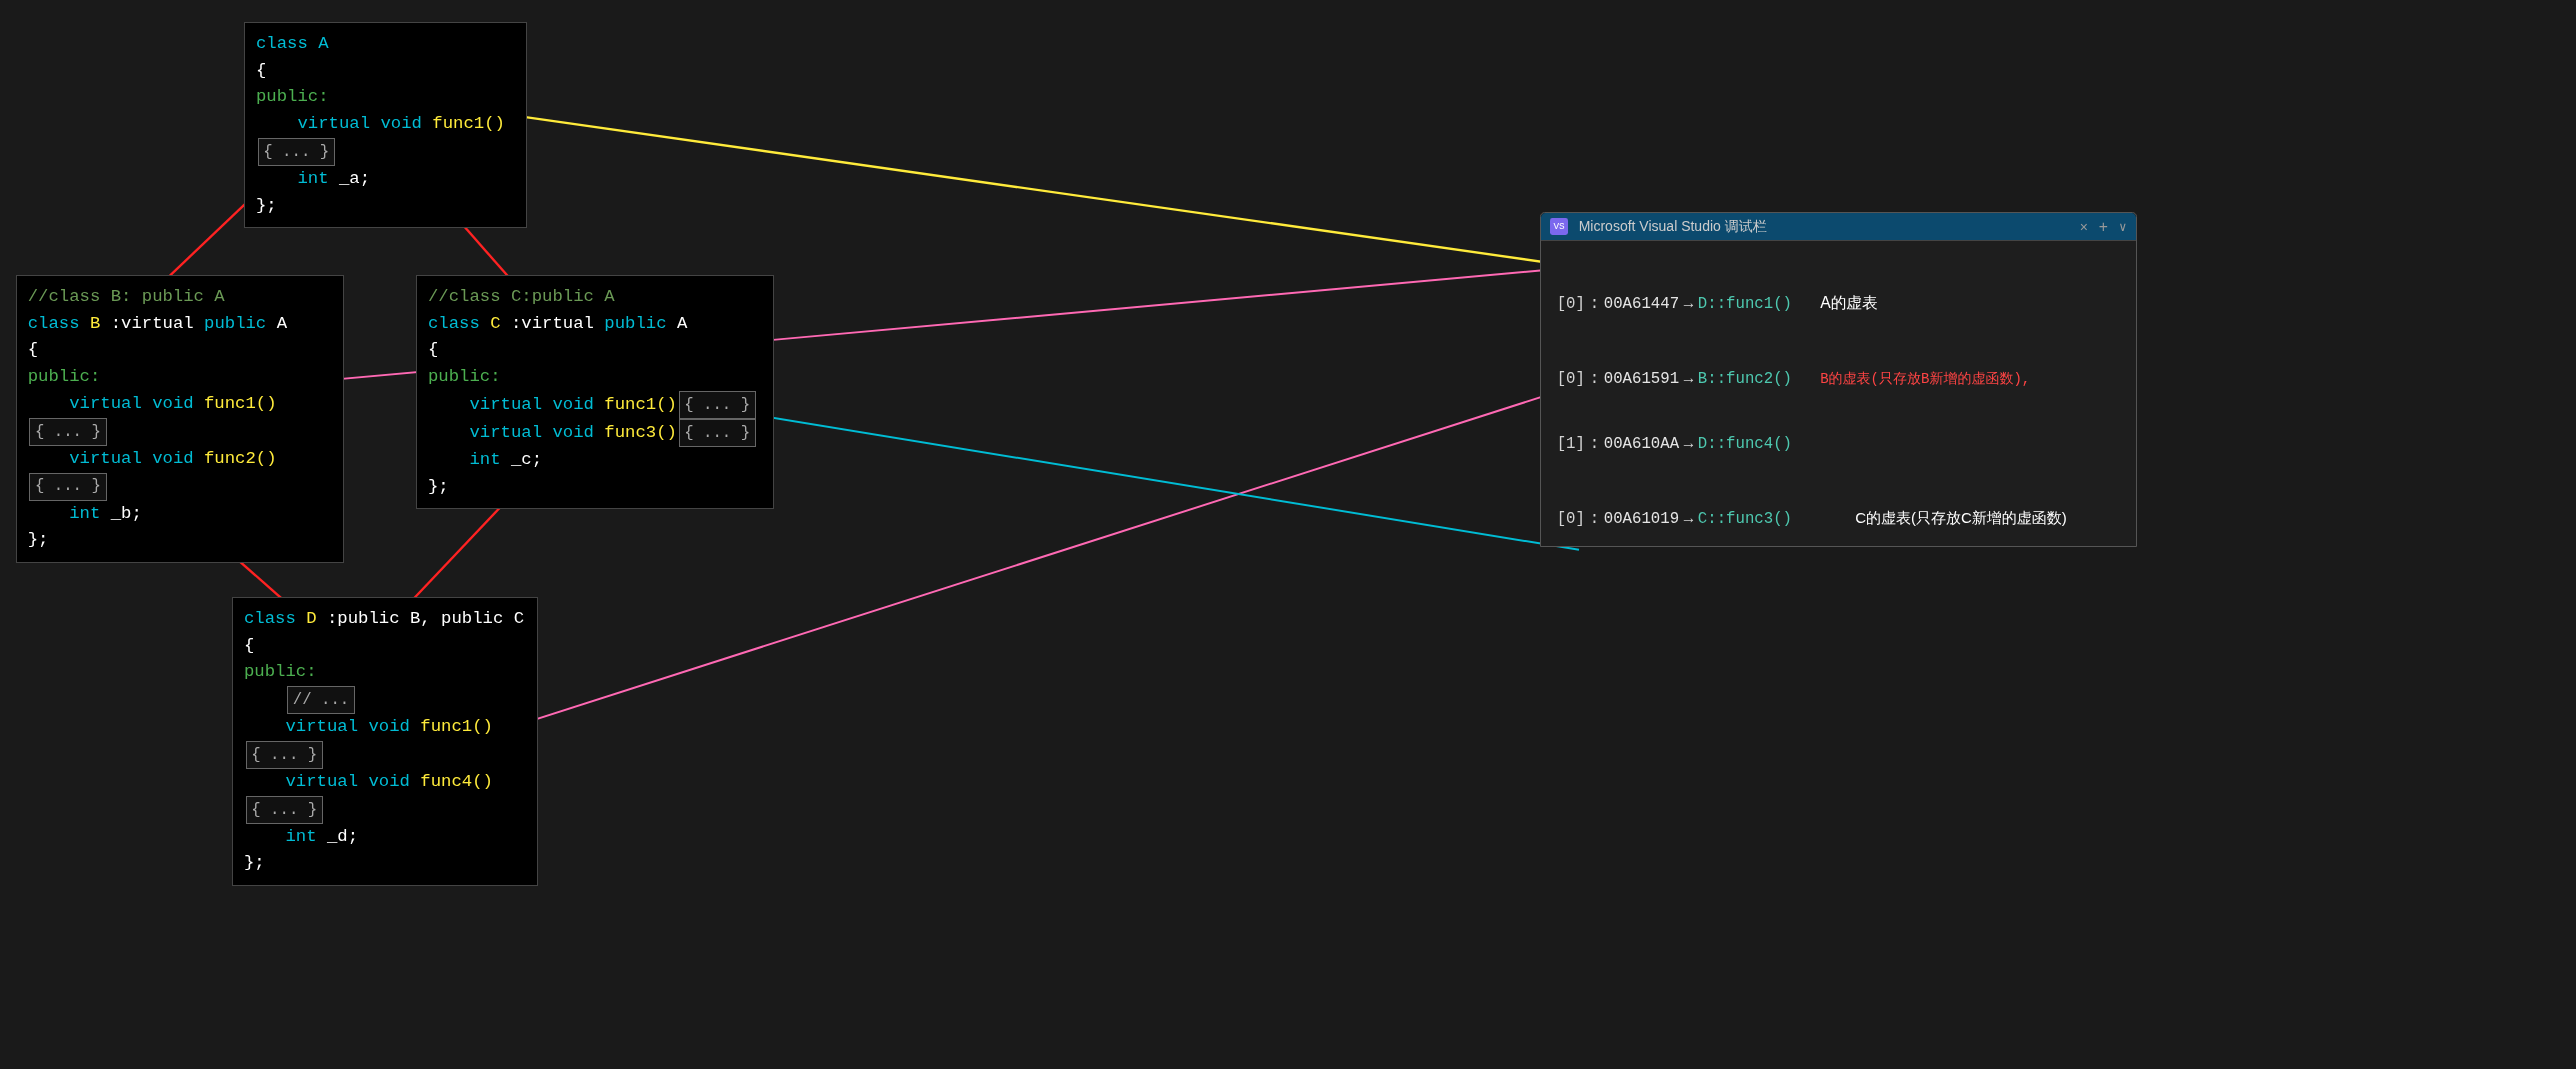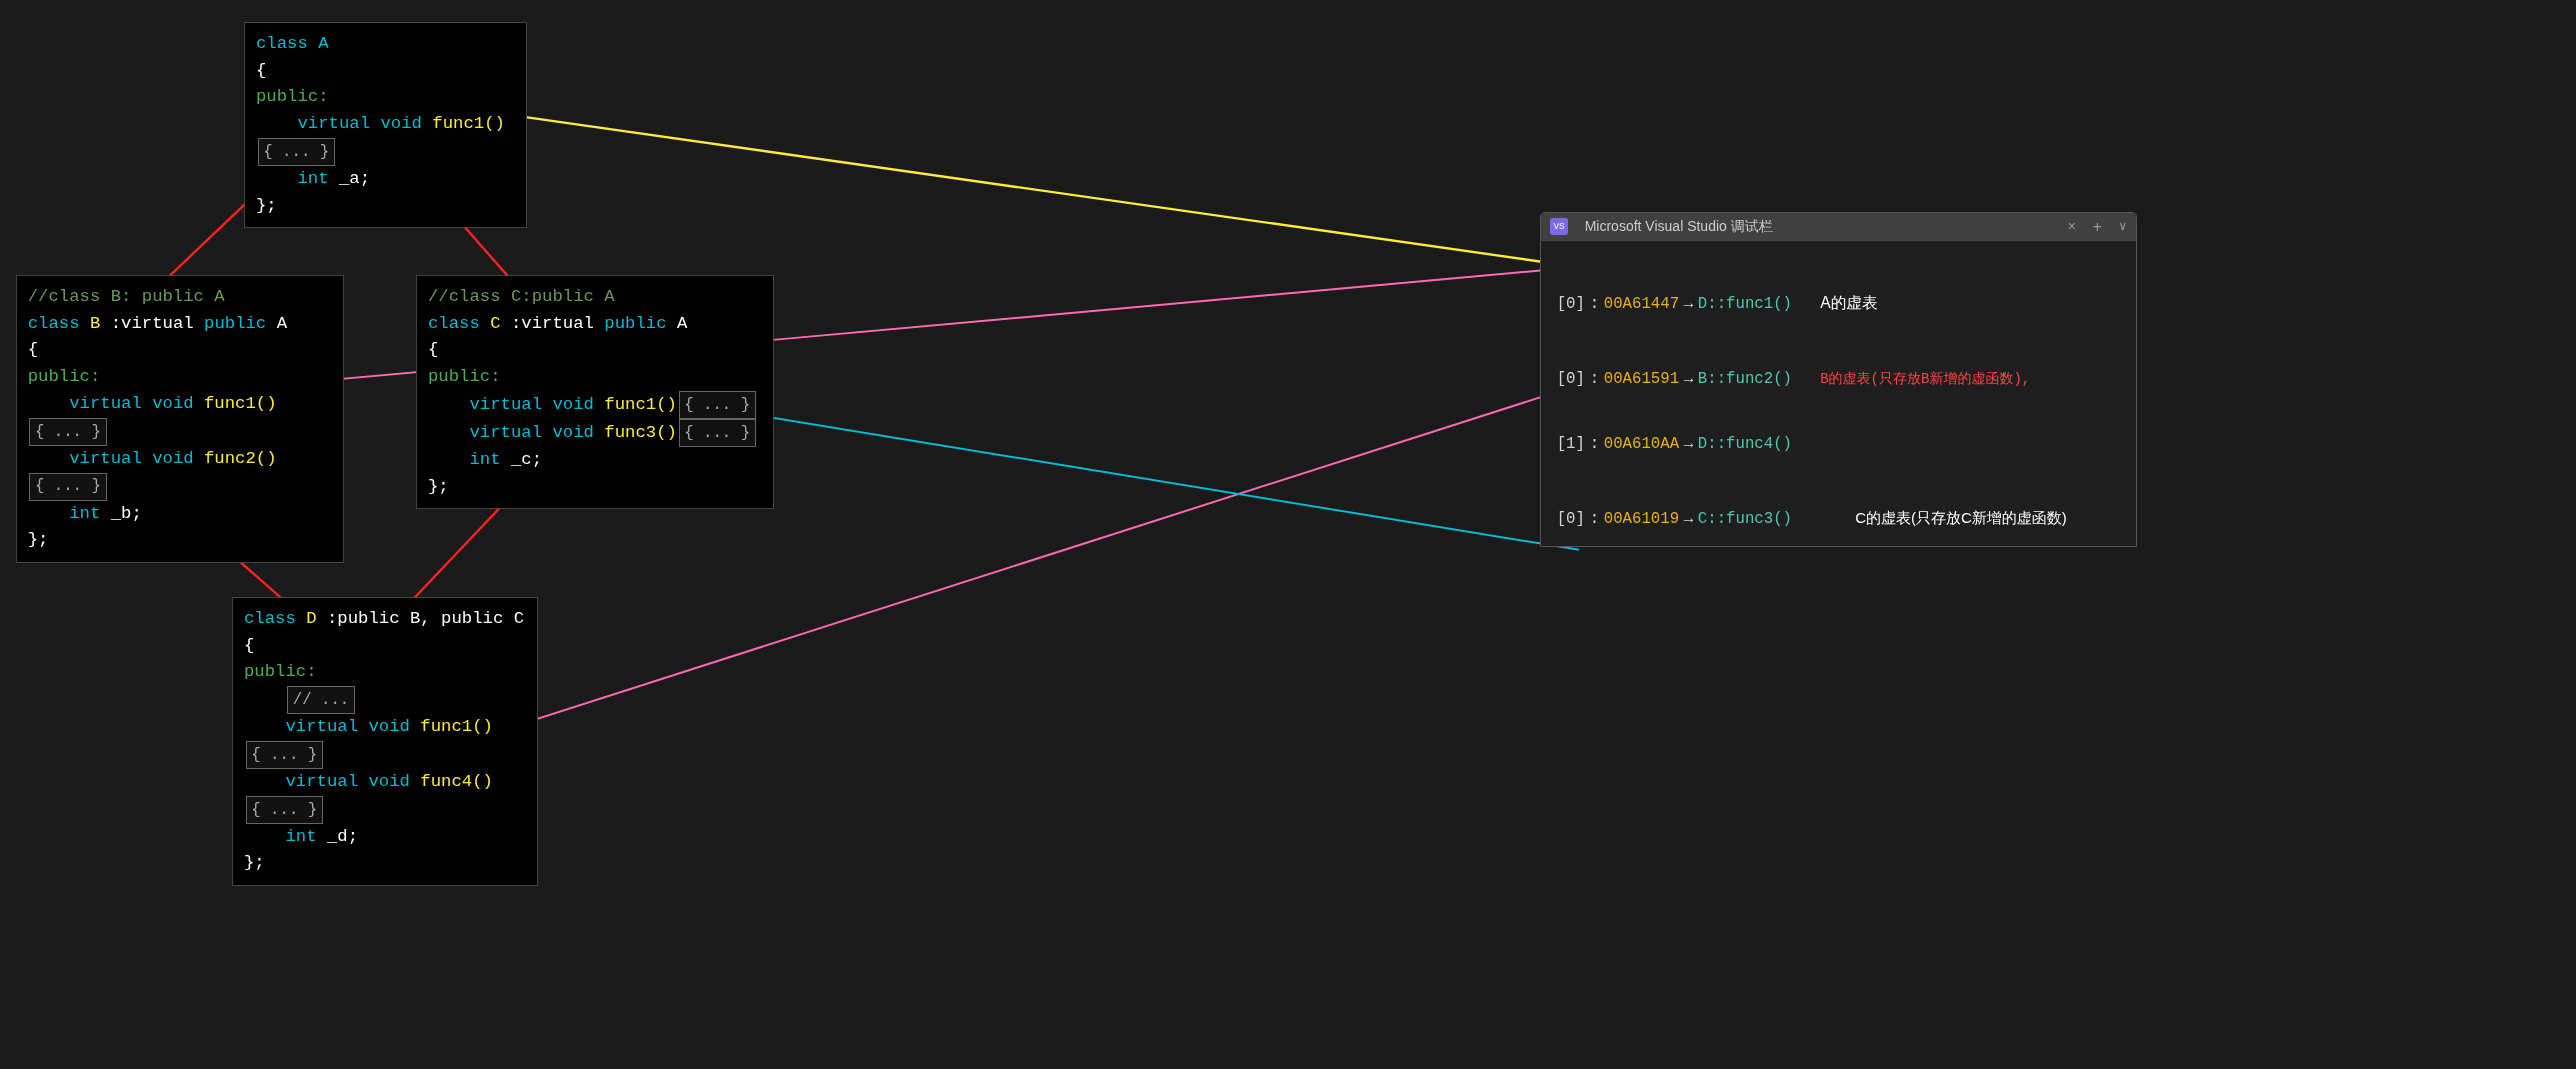--- a/index.html
+++ b/index.html
@@ -41,26 +41,26 @@
     
     .vs-window {
       position: absolute;
       background: #1e1e1e;
       border: 0.8px solid #555;
       border-radius: 4.7px 4.7px 0 0;
       width: 597px;
     }
 
     .vs-titlebar {
-      background: #404040;
+      background: #0c4a6e;
       border-radius: 4.7px 4.7px 0 0;
       padding: 4.7px 9.4px;
       display: flex;
-      align-items: flex-start;
-      gap: 17px;
+      align-items: center;
+      gap: 11px;
       border-bottom: 0.8px solid #444;
     }
 
     .vs-icon {
       width: 17.3px;
       height: 17.3px;
       background: #7b68ee;
       border-radius: 2.4px;
       display: inline-block;
       font-size: 9.4px;
@@ -103,21 +103,21 @@
     }
 
     .vs-row {
       display: flex;
       align-items: baseline;
       gap: 4.7px;
     }
 
     .vs-index { color: #d4d4d4; }
     .vs-arrow { color: #d4d4d4; }
-    .vs-addr { color: #eab308; margin-top: 36px; }
+    .vs-addr { color: #e5e5e5; margin-top: 36px; }
     .vs-func-cyan { color: #4ec9b0; }
 
     svg.arrows {
       position: absolute;
       top: 0; left: 0;
       width: 2576px;
       height: 1069px;
       pointer-events: none;
     }
   </style>

